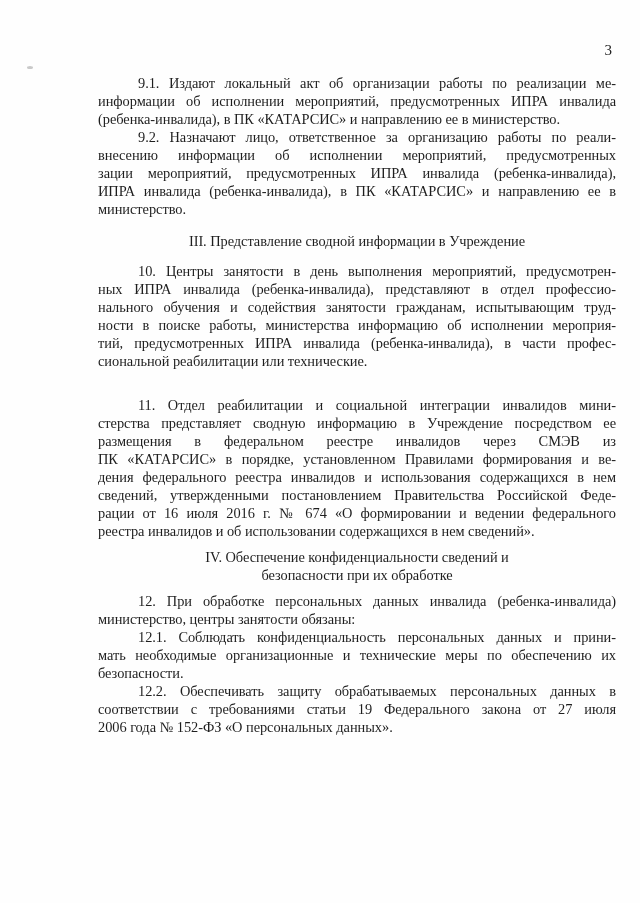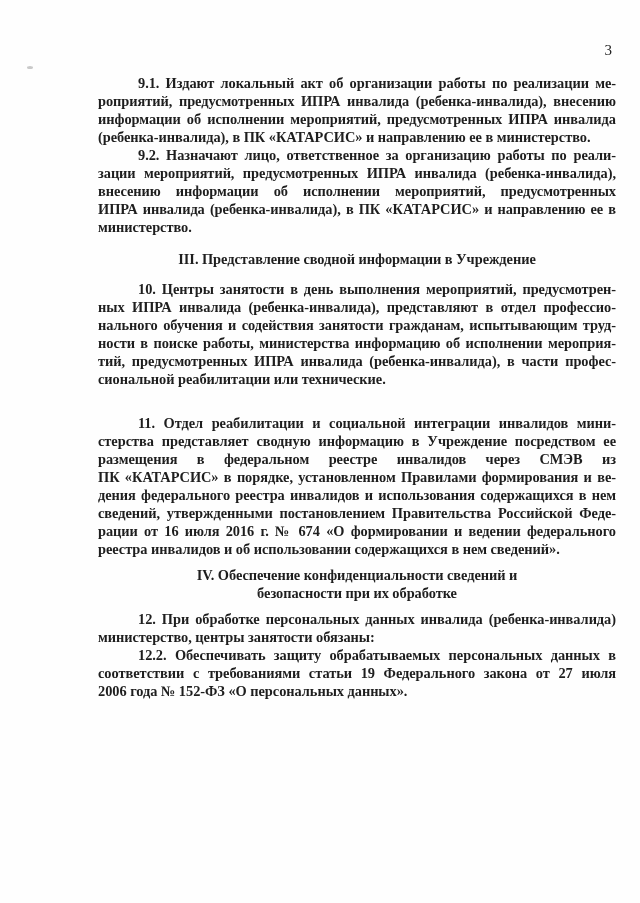--- a/index.html
+++ b/index.html
@@ -34,21 +34,21 @@
   }
   .content {
     position: absolute;
     left: 98px;
     top: 74px;
     width: 518px;
     font-size: 14.4px;
     line-height: 18px;
     letter-spacing: -0.05px;
   }
-  .block { margin: 0; font-weight: bold; }
+  .block { margin: 0; }
   .ln {
     text-align: justify;
     text-align-last: justify;
     min-height: 18px;
   }
   .ln.first { text-indent: 40px; }
   .ln.last {
     text-align: right;
     text-align-last: left;
   }
@@ -66,29 +66,28 @@
 
 <div class="page">
 
   <div class="page-number">3</div>
   <div class="scan-speck"></div>
 
   <div class="content">
 
     <div class="block">
       <div class="ln first">9.1. Издают локальный акт об организации работы по реализации ме-</div>
-      <div class="ln">роприятий, предусмотренных ИПРА инвалида (ребенка-инвалида), внесению</div>
       <div class="ln">информации об исполнении мероприятий, предусмотренных ИПРА инвалида</div>
       <div class="ln last">(ребенка-инвалида), в ПК «КАТАРСИС» и направлению ее в министерство.</div>
     </div>
 
     <div class="block">
       <div class="ln first">9.2. Назначают лицо, ответственное за организацию работы по реали-</div>
+      <div class="ln">внесению информации об исполнении мероприятий, предусмотренных</div>
       <div class="ln">зации мероприятий, предусмотренных ИПРА инвалида (ребенка-инвалида),</div>
-      <div class="ln">внесению информации об исполнении мероприятий, предусмотренных</div>
       <div class="ln">ИПРА инвалида (ребенка-инвалида), в ПК «КАТАРСИС» и направлению ее в</div>
       <div class="ln last">министерство.</div>
     </div>
 
     <div class="block heading-block gap-h3">
       <div class="ln hd">III. Представление сводной информации в Учреждение</div>
     </div>
 
     <div class="block">
       <div class="ln first">10. Центры занятости в день выполнения мероприятий, предусмотрен-</div>
@@ -113,20 +112,25 @@
     <div class="block heading-block gap-h4">
       <div class="ln hd">IV. Обеспечение конфиденциальности сведений и</div>
       <div class="ln hd">безопасности при их обработке</div>
     </div>
 
     <div class="block">
       <div class="ln first">12. При обработке персональных данных инвалида (ребенка-инвалида)</div>
       <div class="ln last">министерство, центры занятости обязаны:</div>
     </div>
 
+    <div class="block">
+      <div class="ln first">12.1. Соблюдать конфиденциальность персональных данных и прини-</div>
+      <div class="ln">мать необходимые организационные и технические меры по обеспечению их</div>
+      <div class="ln last">безопасности.</div>
+    </div>
 
     <div class="block">
       <div class="ln first">12.2. Обеспечивать защиту обрабатываемых персональных данных в</div>
       <div class="ln">соответствии с требованиями статьи 19 Федерального закона от 27 июля</div>
       <div class="ln last">2006 года № 152-ФЗ «О персональных данных».</div>
     </div>
 
   </div>
 </div>
 

